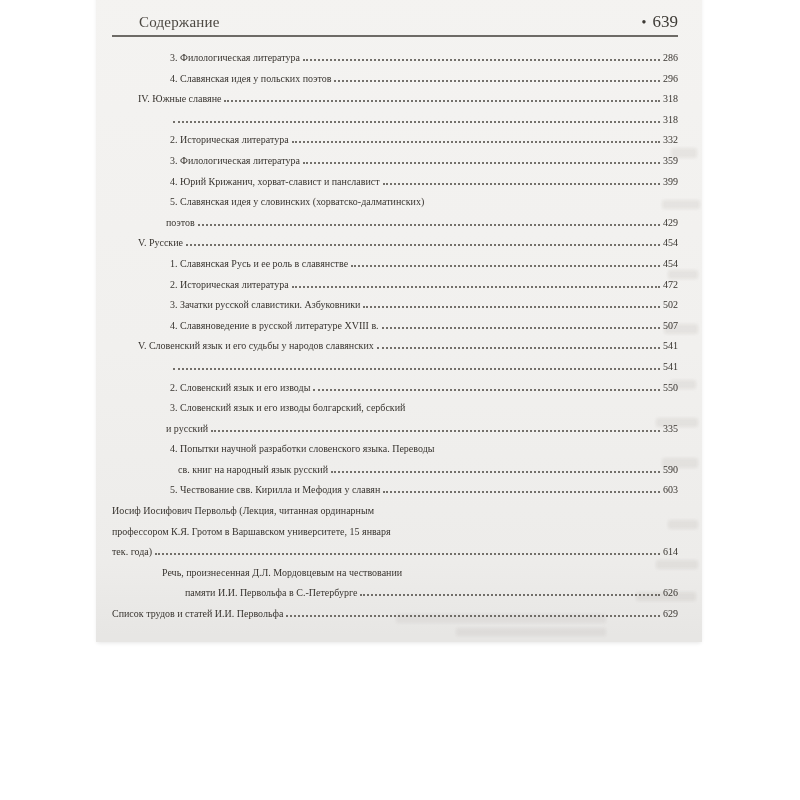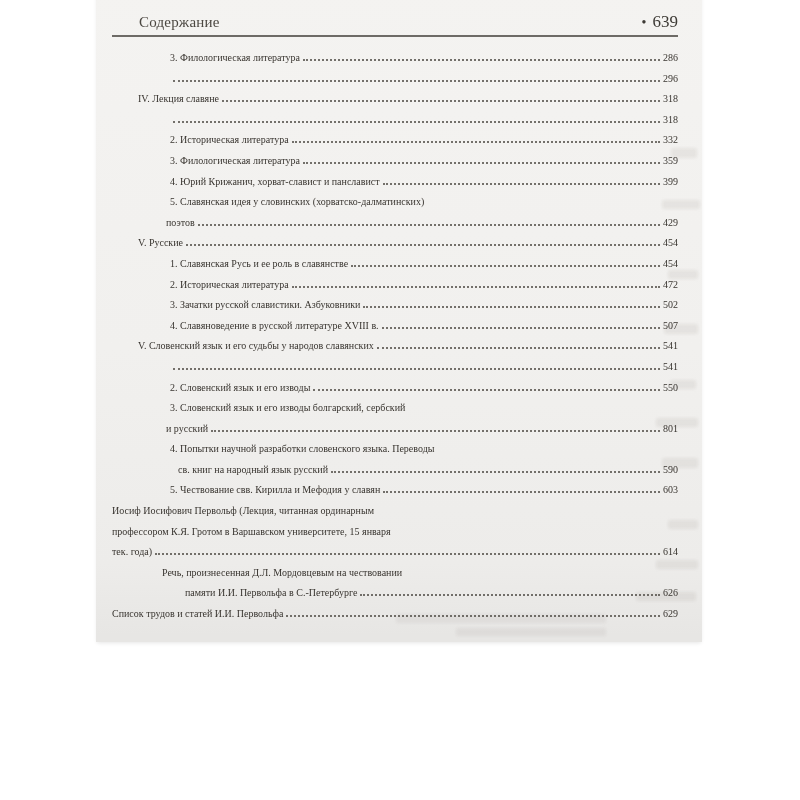--- a/index.html
+++ b/index.html
@@ -92,25 +92,26 @@
     <div class="header-rule"></div>
 
     <div class="toc">
 
       <div class="row ind-num">
           <span class="txt">3. Филологическая литература</span>
           <span class="leader"></span>
           <span class="page">286</span>
         </div>
       <div class="row ind-num">
+          <span class="txt">4. Славянская идея у польских поэтов</span>
           <span class="leader"></span>
           <span class="page">296</span>
         </div>
       <div class="row ind-roman">
-          <span class="txt">IV. Лекция славяне</span>
+          <span class="txt">IV. Южные славяне</span>
           <span class="leader"></span>
           <span class="page">318</span>
         </div>
       <div class="row ind-num">
           <span class="leader"></span>
           <span class="page">318</span>
         </div>
       <div class="row ind-num">
           <span class="txt">2. Историческая литература</span>
           <span class="leader"></span>
@@ -172,21 +173,21 @@
           <span class="txt">2. Словенский язык и его изводы</span>
           <span class="leader"></span>
           <span class="page">550</span>
         </div>
       <div class="row ind-num no-leader">
           <span class="txt">3. Словенский язык и его изводы болгарский, сербский</span>
         </div>
       <div class="row ind-cont">
           <span class="txt">и русский</span>
           <span class="leader"></span>
-          <span class="page">801</span>
+          <span class="page">335</span>
         </div>
       <div class="row ind-num no-leader">
           <span class="txt">4. Попытки научной разработки словенского языка. Переводы</span>
         </div>
       <div class="row ind-cont2">
           <span class="txt">св. книг на народный язык русский</span>
           <span class="leader"></span>
           <span class="page">590</span>
         </div>
       <div class="row ind-num">

